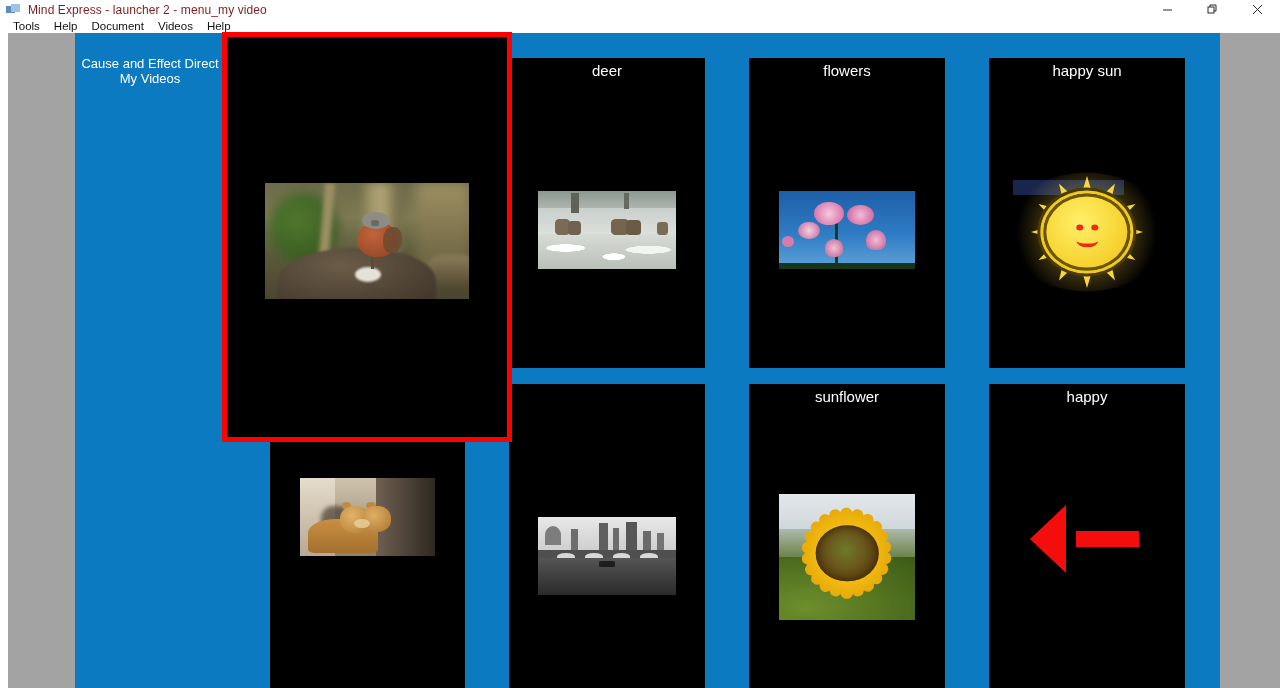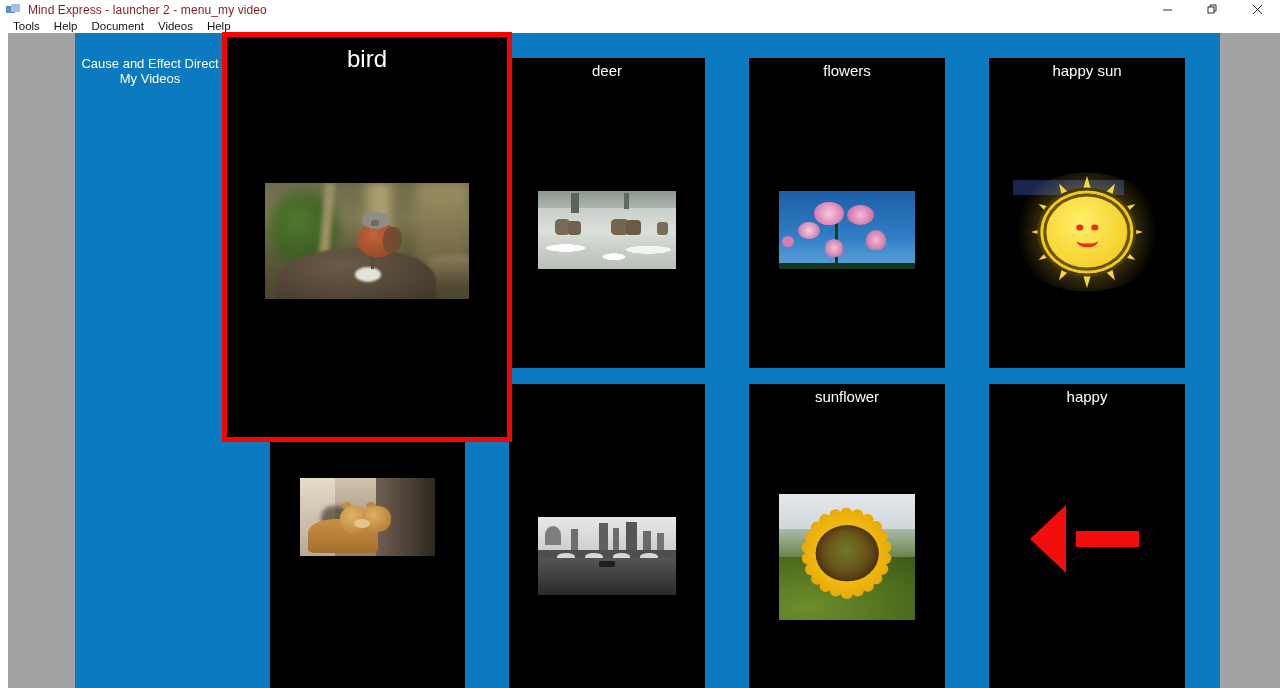--- a/index.html
+++ b/index.html
@@ -423,21 +423,20 @@
         <div class="cell-label">happy</div>
         <div class="cell-media" style="top:120px; width:136px; height:70px;">
           <div class="pic pic-arrow">
             <div class="shaft"></div>
             <div class="head"></div>
           </div>
         </div>
       </div>
 
       <div class="cell selected" style="left:147px; top:-1px; width:290px; height:410px;">
-        <div class="cell-label">bird</div>
         <div class="cell-media" style="top:146px; width:204px; height:116px;">
           <div class="pic pic-bird">
             <div class="bg-blur1"></div>
               <div class="bg-blur2"></div>
               <div class="bg-blur3"></div>
             <div class="branch"></div>
             <div class="log"></div>
             <div class="rock"></div>
             <div class="white"></div>
             <div class="legs"></div>

